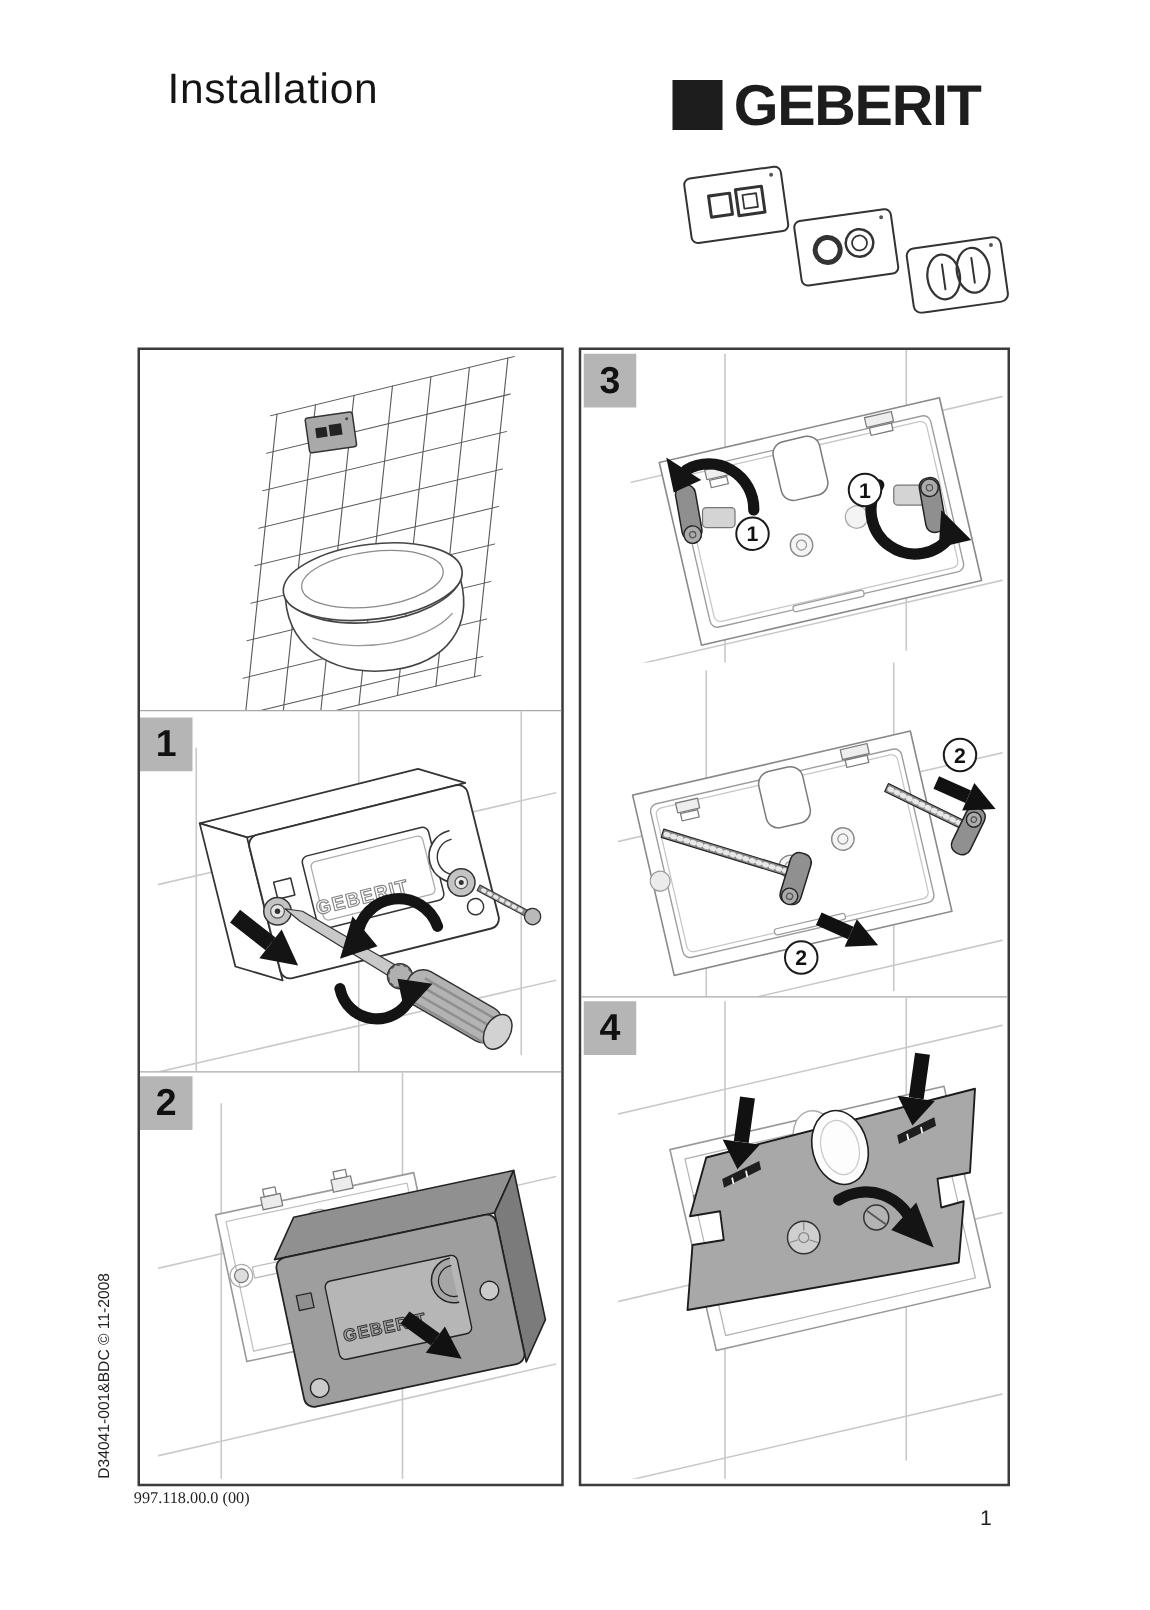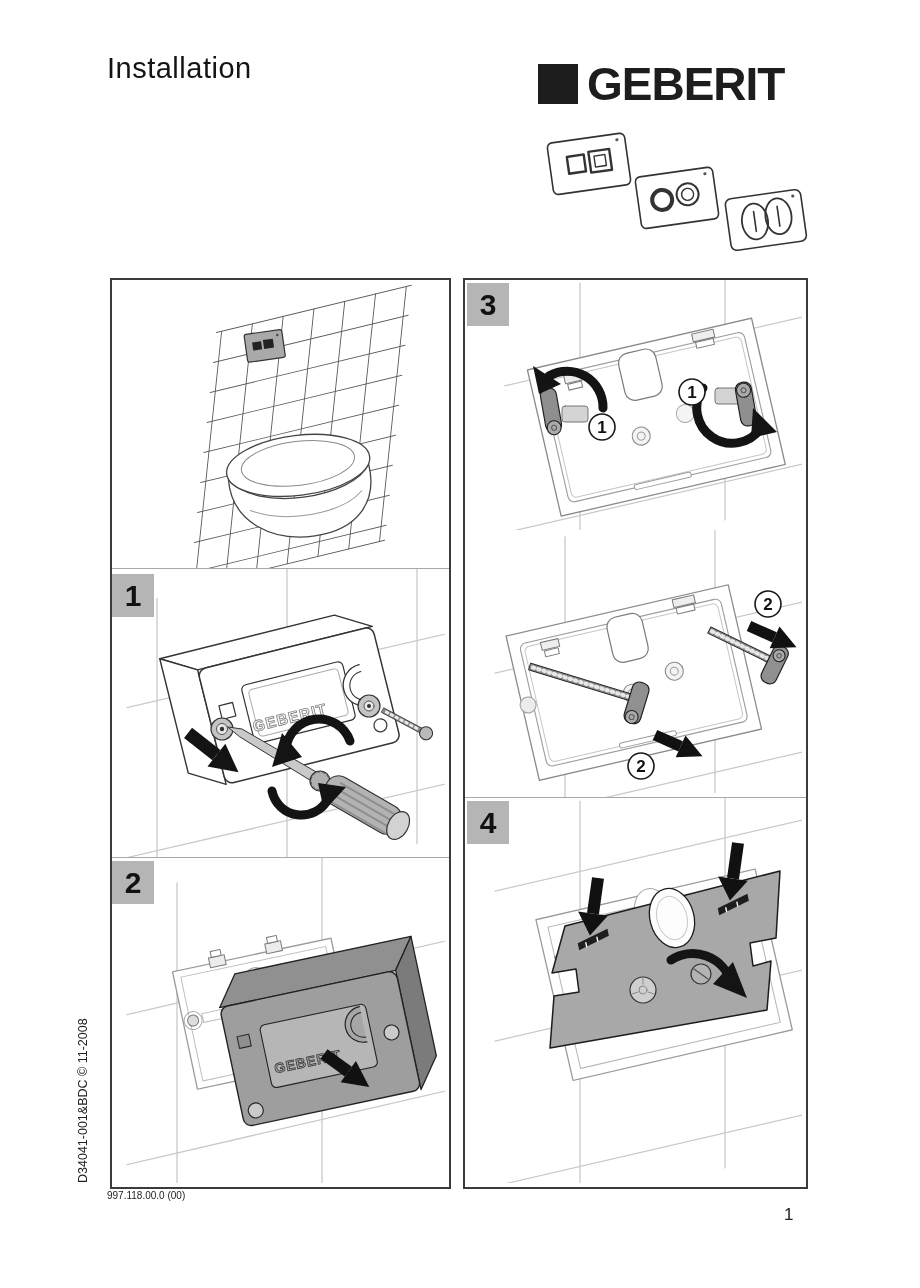--- a/index.html
+++ b/index.html
@@ -1,27 +1,27 @@
 <!DOCTYPE html>
 <html><head>
 <meta charset="utf-8">
 <style>
   html,body{margin:0;padding:0;background:#ffffff;}
   .page{position:relative;width:920px;height:1288px;background:#fff;overflow:hidden;
         font-family:"Liberation Sans",sans-serif;color:#111;}
   .abs{position:absolute;}
-  .title{font-size:29px;font-weight:400;letter-spacing:.5px;color:#141414;}
+  .title{font-size:34px;font-weight:400;letter-spacing:.5px;color:#141414;margin-left:27px;}
   .logo{display:flex;align-items:center;}
   .logo-square{width:40px;height:40px;background:#1d1d1d;margin-right:9px;}
   .logo-text{font-size:46px;font-weight:800;letter-spacing:-1px;color:#1d1d1d;line-height:40px;}
   .panel{position:absolute;border:2px solid #3b3b3b;background:#fff;}
   .divider{position:absolute;left:0;right:0;height:1px;background:#a8a8a8;}
   .step-label{position:absolute;width:42px;height:43px;background:#b5b5b5;color:#111;
               font-size:30px;font-weight:700;display:flex;align-items:center;justify-content:center;z-index:5;}
-  .foot{font-size:10px;color:#222;}
+  .foot{font-size:13px;color:#222;font-family:Liberation Serif, serif;}
   .pageno{font-size:17px;color:#222;}
   .vtext{font-size:12.5px;color:#222;white-space:nowrap;transform:rotate(-90deg);transform-origin:0 0;}
   svg{position:absolute;display:block;}
   svg *{stroke-linejoin:round;stroke-linecap:round;}
   .circnum{font-size:17px;font-weight:700;fill:#111;font-family:"Liberation Sans",sans-serif;}
   .emboss1{font-size:15.5px;font-weight:700;letter-spacing:1px;fill:#fff;stroke:#858585;stroke-width:.9;font-family:"Liberation Sans",sans-serif;}
   .emboss2{font-size:14px;font-weight:700;letter-spacing:.8px;fill:#9e9e9e;stroke:#333;stroke-width:.75;font-family:"Liberation Sans",sans-serif;}
 </style>
 </head>
 <body>

